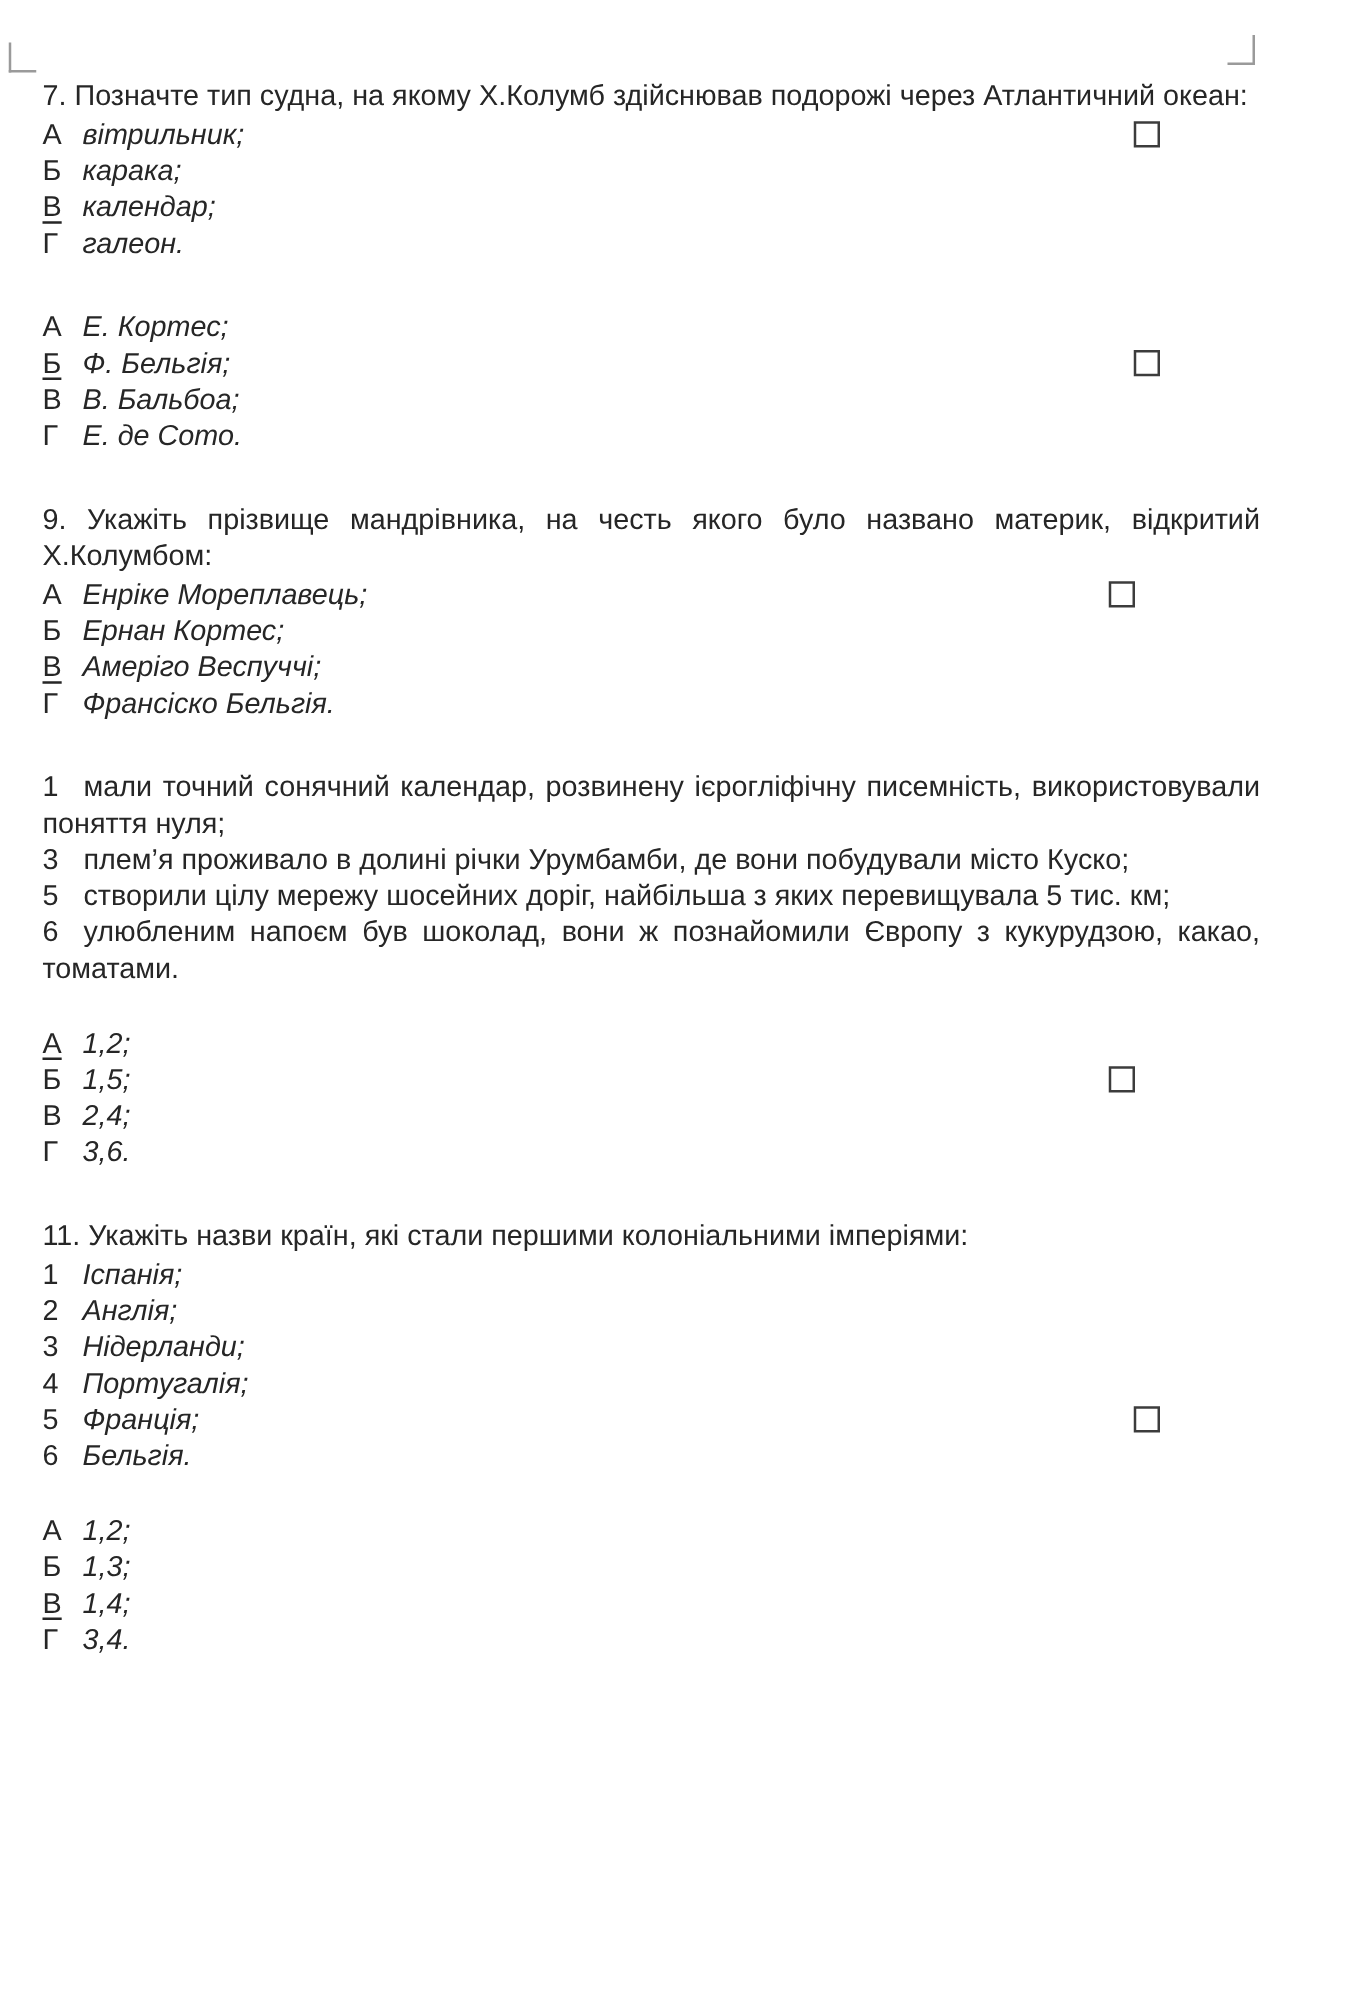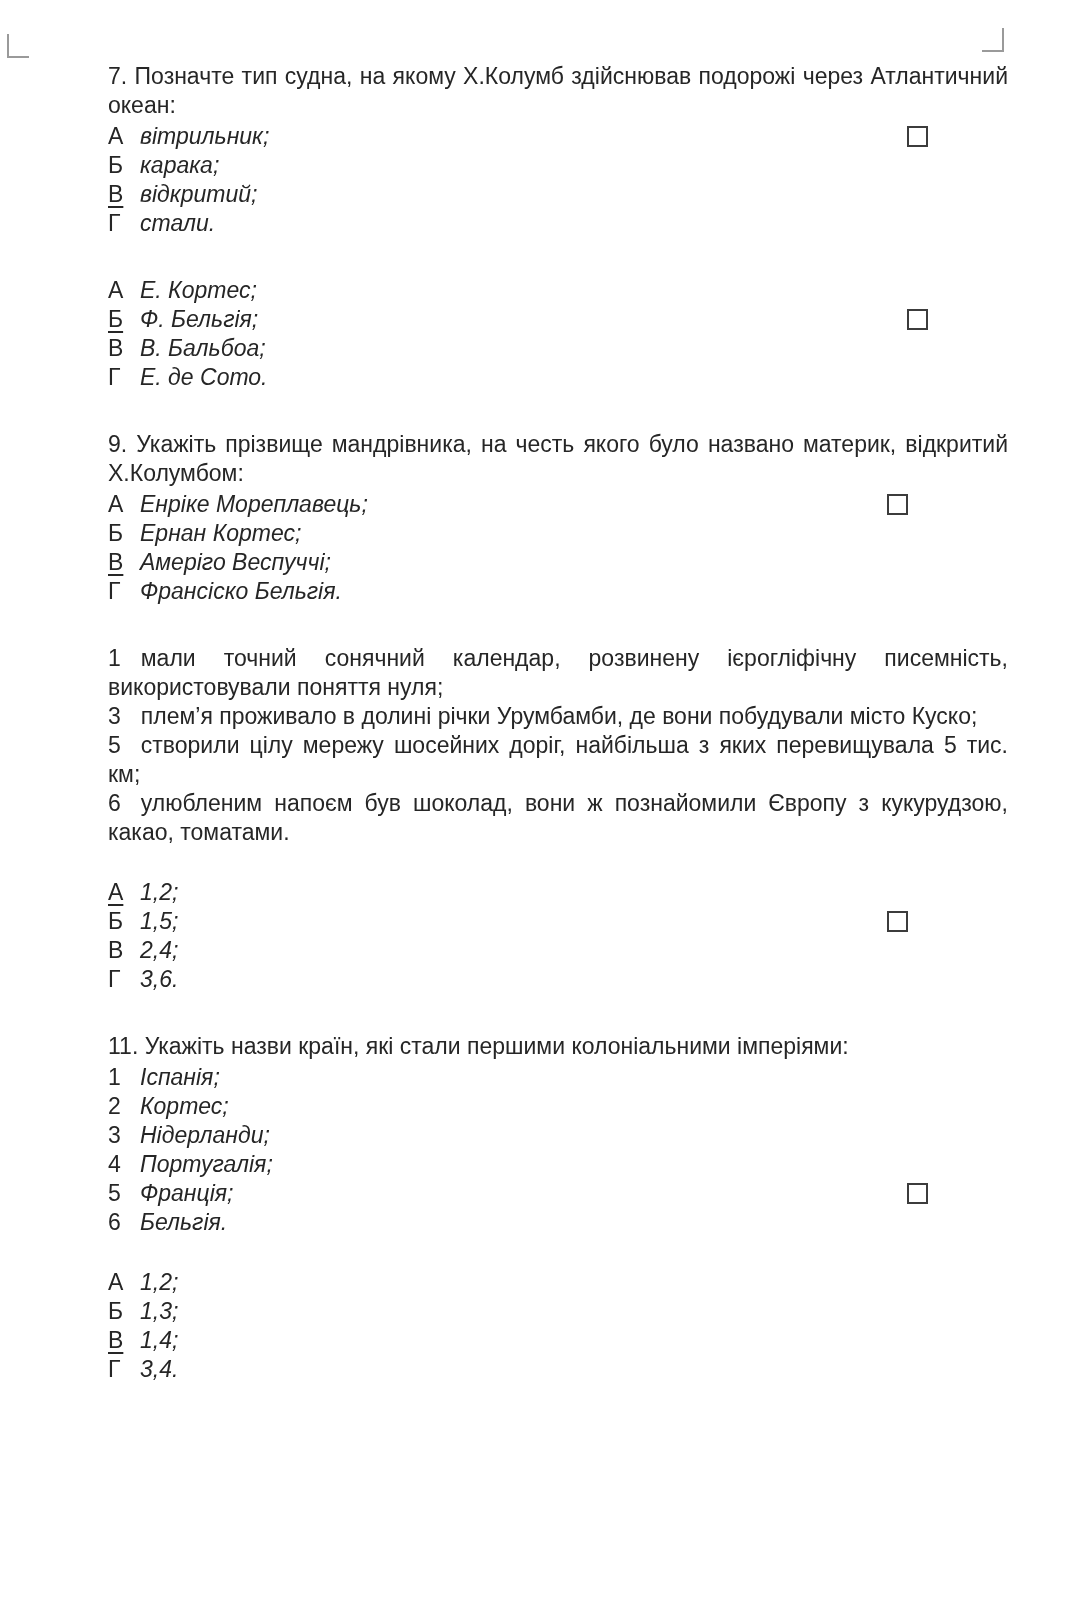--- a/index.html
+++ b/index.html
@@ -10,21 +10,21 @@
   }
   body {
     font-family: "Liberation Sans", "DejaVu Sans", sans-serif;
     font-size: 23px;
     line-height: 29px;
     color: #262626;
   }
   .page {
     position: relative;
     width: 1080px; height: 1600px;
-    padding: 62px 72px 0 108px;
+    padding: 62px 72px 0 34px;
   }
   .corner-mark {
     position: absolute;
     width: 22px; height: 24px;
   }
   .mark-tl { left: 7px;  top: 34px; border-left: 2px solid #9a9a9a; border-bottom: 2px solid #9a9a9a; }
   .mark-tr { right: 76px; top: 28px; border-right: 2px solid #9a9a9a; border-bottom: 2px solid #9a9a9a; }
   .question { margin-bottom: 38px; }
   .stem { text-align: justify; margin-bottom: 2px; }
   .opt { display: flex; align-items: center; }
@@ -64,26 +64,26 @@
       <span class="opt-text">вітрильник;</span>
       <span class="checkbox visible"></span>
     </div>
     <div class="opt">
       <span class="letter">Б</span>
       <span class="opt-text">карака;</span>
 
     </div>
     <div class="opt">
       <span class="letter underlined">В</span>
-      <span class="opt-text">відкритий;</span>
+      <span class="opt-text">календар;</span>
 
     </div>
     <div class="opt">
       <span class="letter">Г</span>
-      <span class="opt-text">стали.</span>
+      <span class="opt-text">галеон.</span>
 
     </div>
   </section>
 
   <section class="question">
     <div class="opt">
       <span class="letter">А</span>
       <span class="opt-text">Е. Кортес;</span>
 
     </div>
@@ -167,21 +167,21 @@
 
   <section class="question">
     <p class="stem">11. Укажіть назви країн, які стали першими колоніальними імперіями:</p>
     <div class="opt">
       <span class="letter">1</span>
       <span class="opt-text">Іспанія;</span>
 
     </div>
     <div class="opt">
       <span class="letter">2</span>
-      <span class="opt-text">Кортес;</span>
+      <span class="opt-text">Англія;</span>
 
     </div>
     <div class="opt">
       <span class="letter">3</span>
       <span class="opt-text">Нідерланди;</span>
 
     </div>
     <div class="opt">
       <span class="letter">4</span>
       <span class="opt-text">Португалія;</span>

